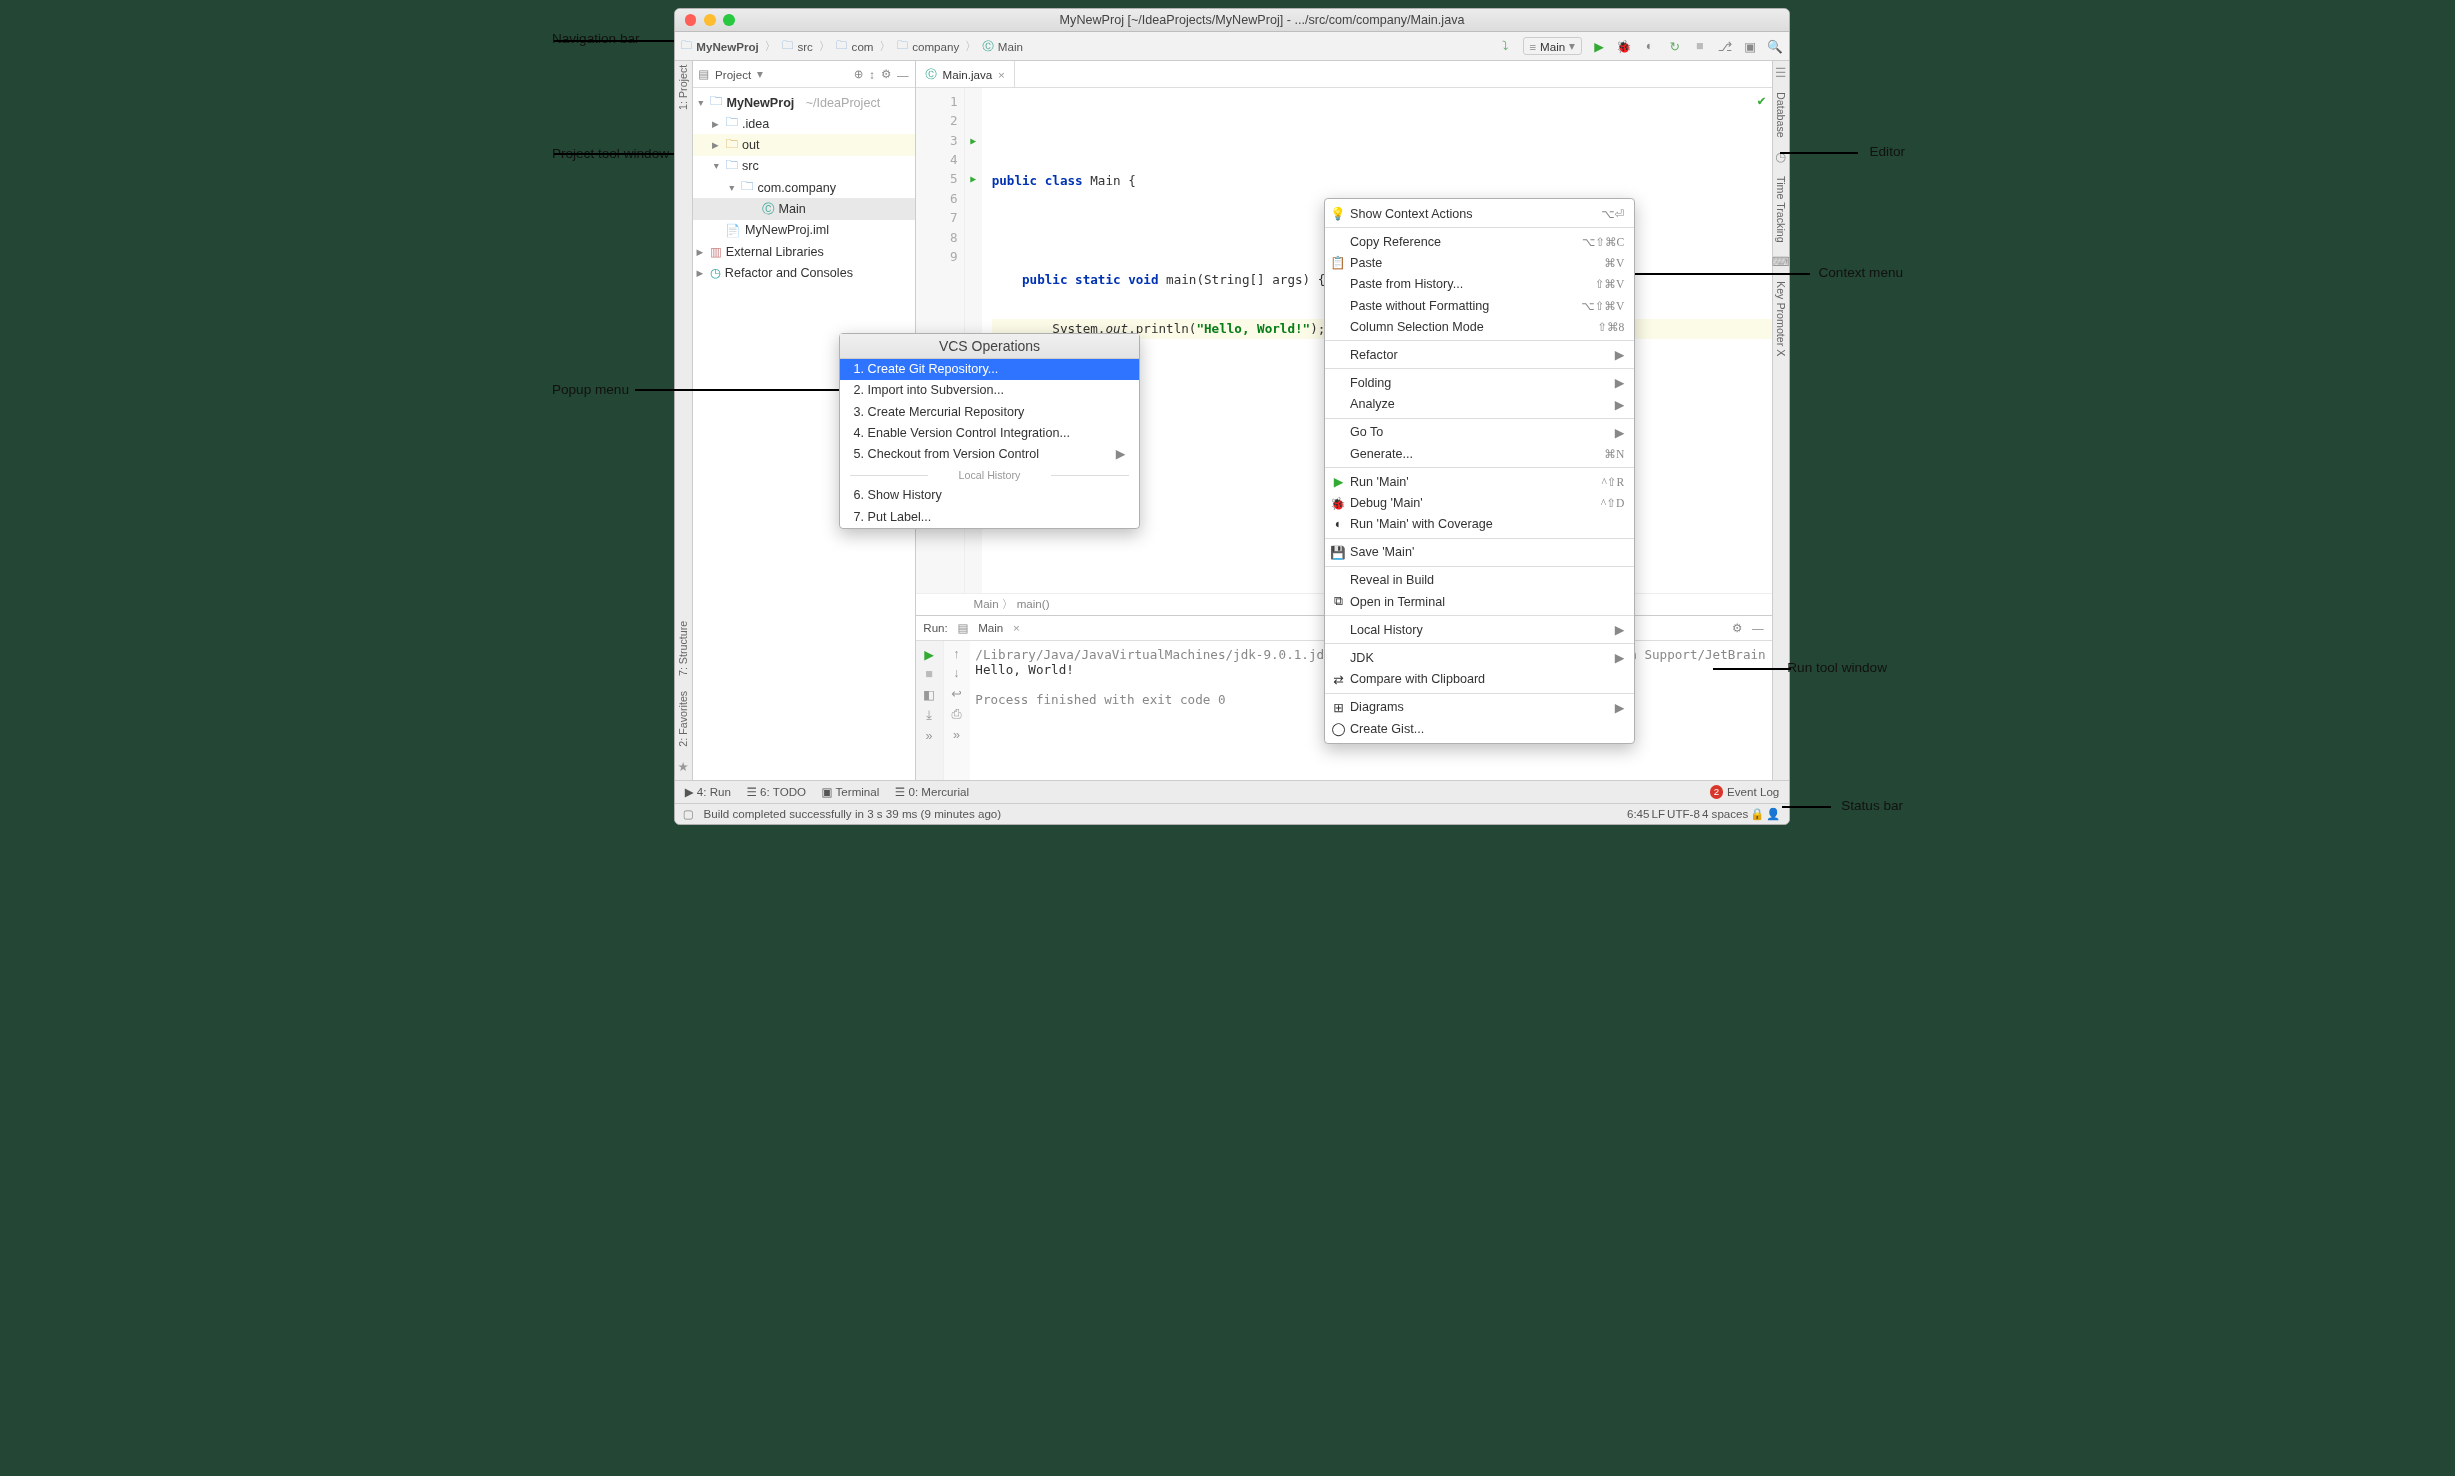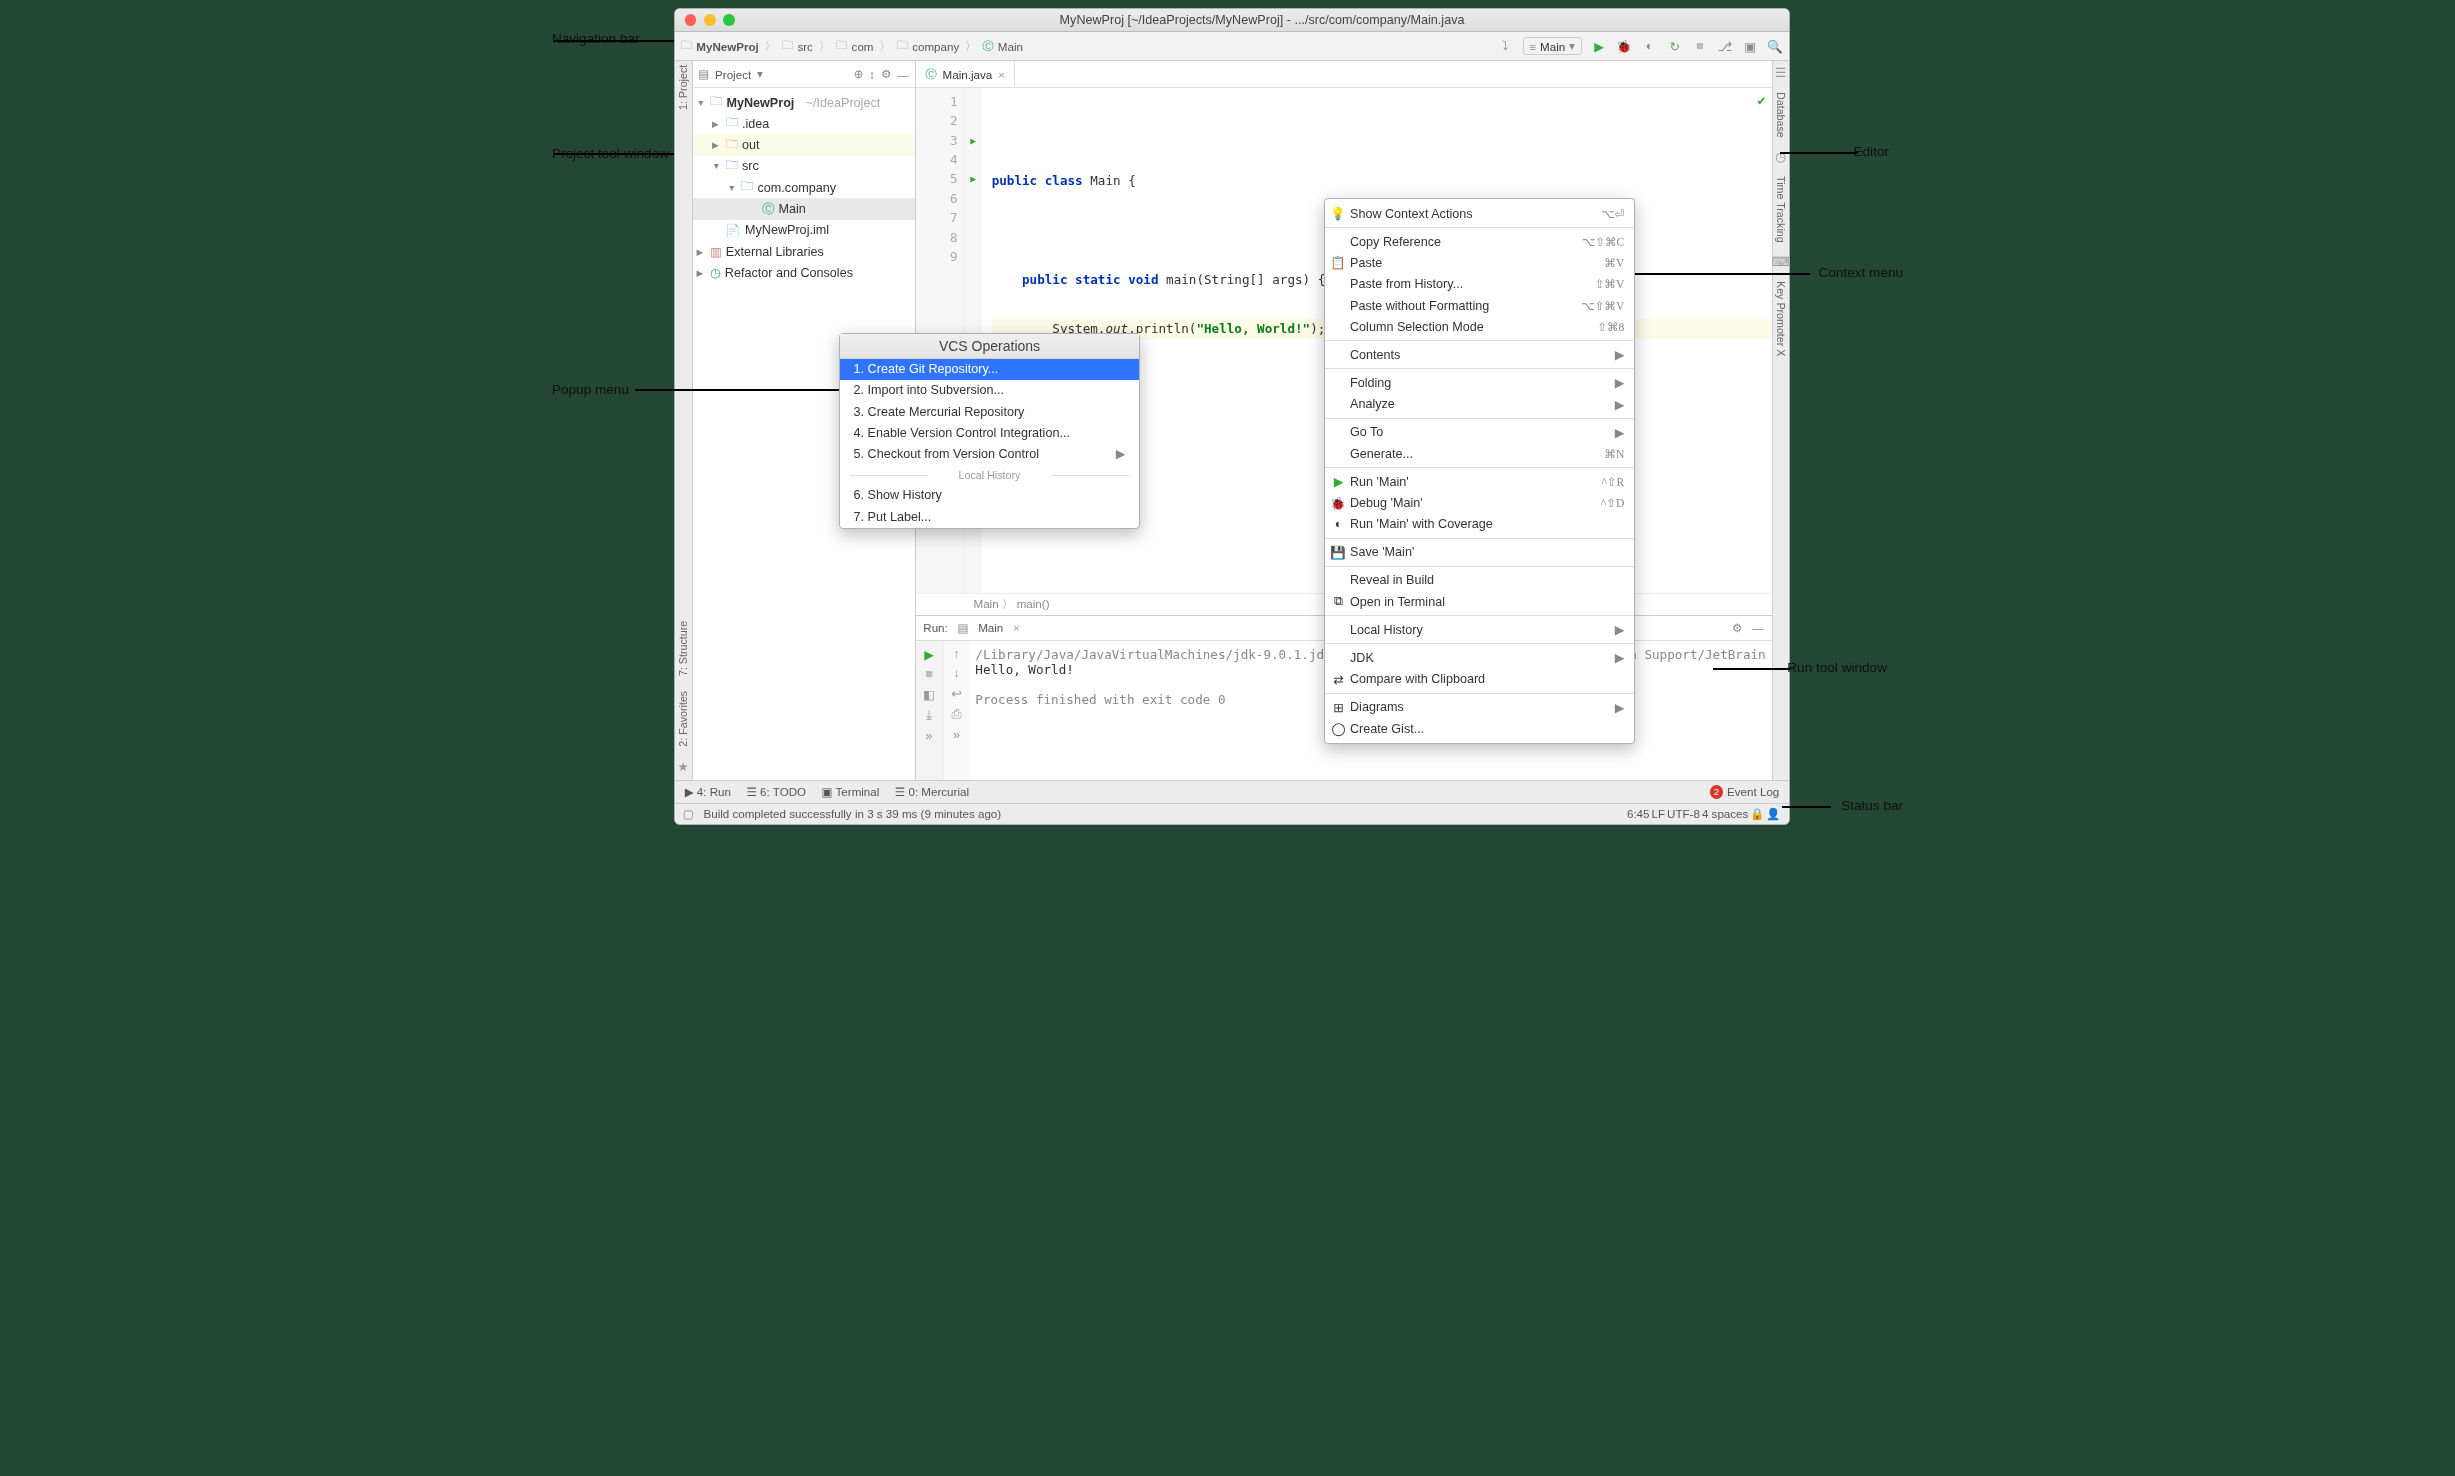--- a/index.html
+++ b/index.html
@@ -340,21 +340,21 @@
       <div class="row">
         <span>Paste without Formatting</span>
         <span class="sc">⌥⇧⌘V</span>
       </div>
       <div class="row">
         <span>Column Selection Mode</span>
         <span class="sc">⇧⌘8</span>
       </div>
       <hr>
       <div class="row">
-        <span>Contents</span>
+        <span>Refactor</span>
         <span class="sub">▶</span>
       </div>
       <hr>
       <div class="row">
         <span>Folding</span>
         <span class="sub">▶</span>
       </div>
       <div class="row">
         <span>Analyze</span>
         <span class="sub">▶</span>
@@ -430,21 +430,21 @@
   <div class="callout" style="left:3.9px; top:138px">Project tool window</div>
   <div class="callout" style="left:126px; top:147px">
       <div class="line" style="left:-120px;top:-1.9px;width:120px"></div>
     </div>
 
   <div class="callout" style="left:3.9px; top:374px">Popup menu</div>
   <div class="callout" style="left:87px; top:383px">
       <div class="line" style="left:0;top:-1.9px;width:204px"></div>
     </div>
 
-  <div class="callout" style="right:18px; top:136px">Editor</div>
+  <div class="callout" style="right:2px; top:136px">Editor</div>
   <div class="callout" style="right:49px; top:146px">
       <div class="line" style="right:0;top:-1.9px;width:78px"></div>
     </div>
 
   <div class="callout" style="right:3.9px; top:257px">Context menu</div>
   <div class="callout" style="right:97px; top:267px">
       <div class="line" style="right:0;top:-1.9px;width:175px"></div>
     </div>
 
   <div class="callout" style="right:20px; top:652px">Run tool window</div>

